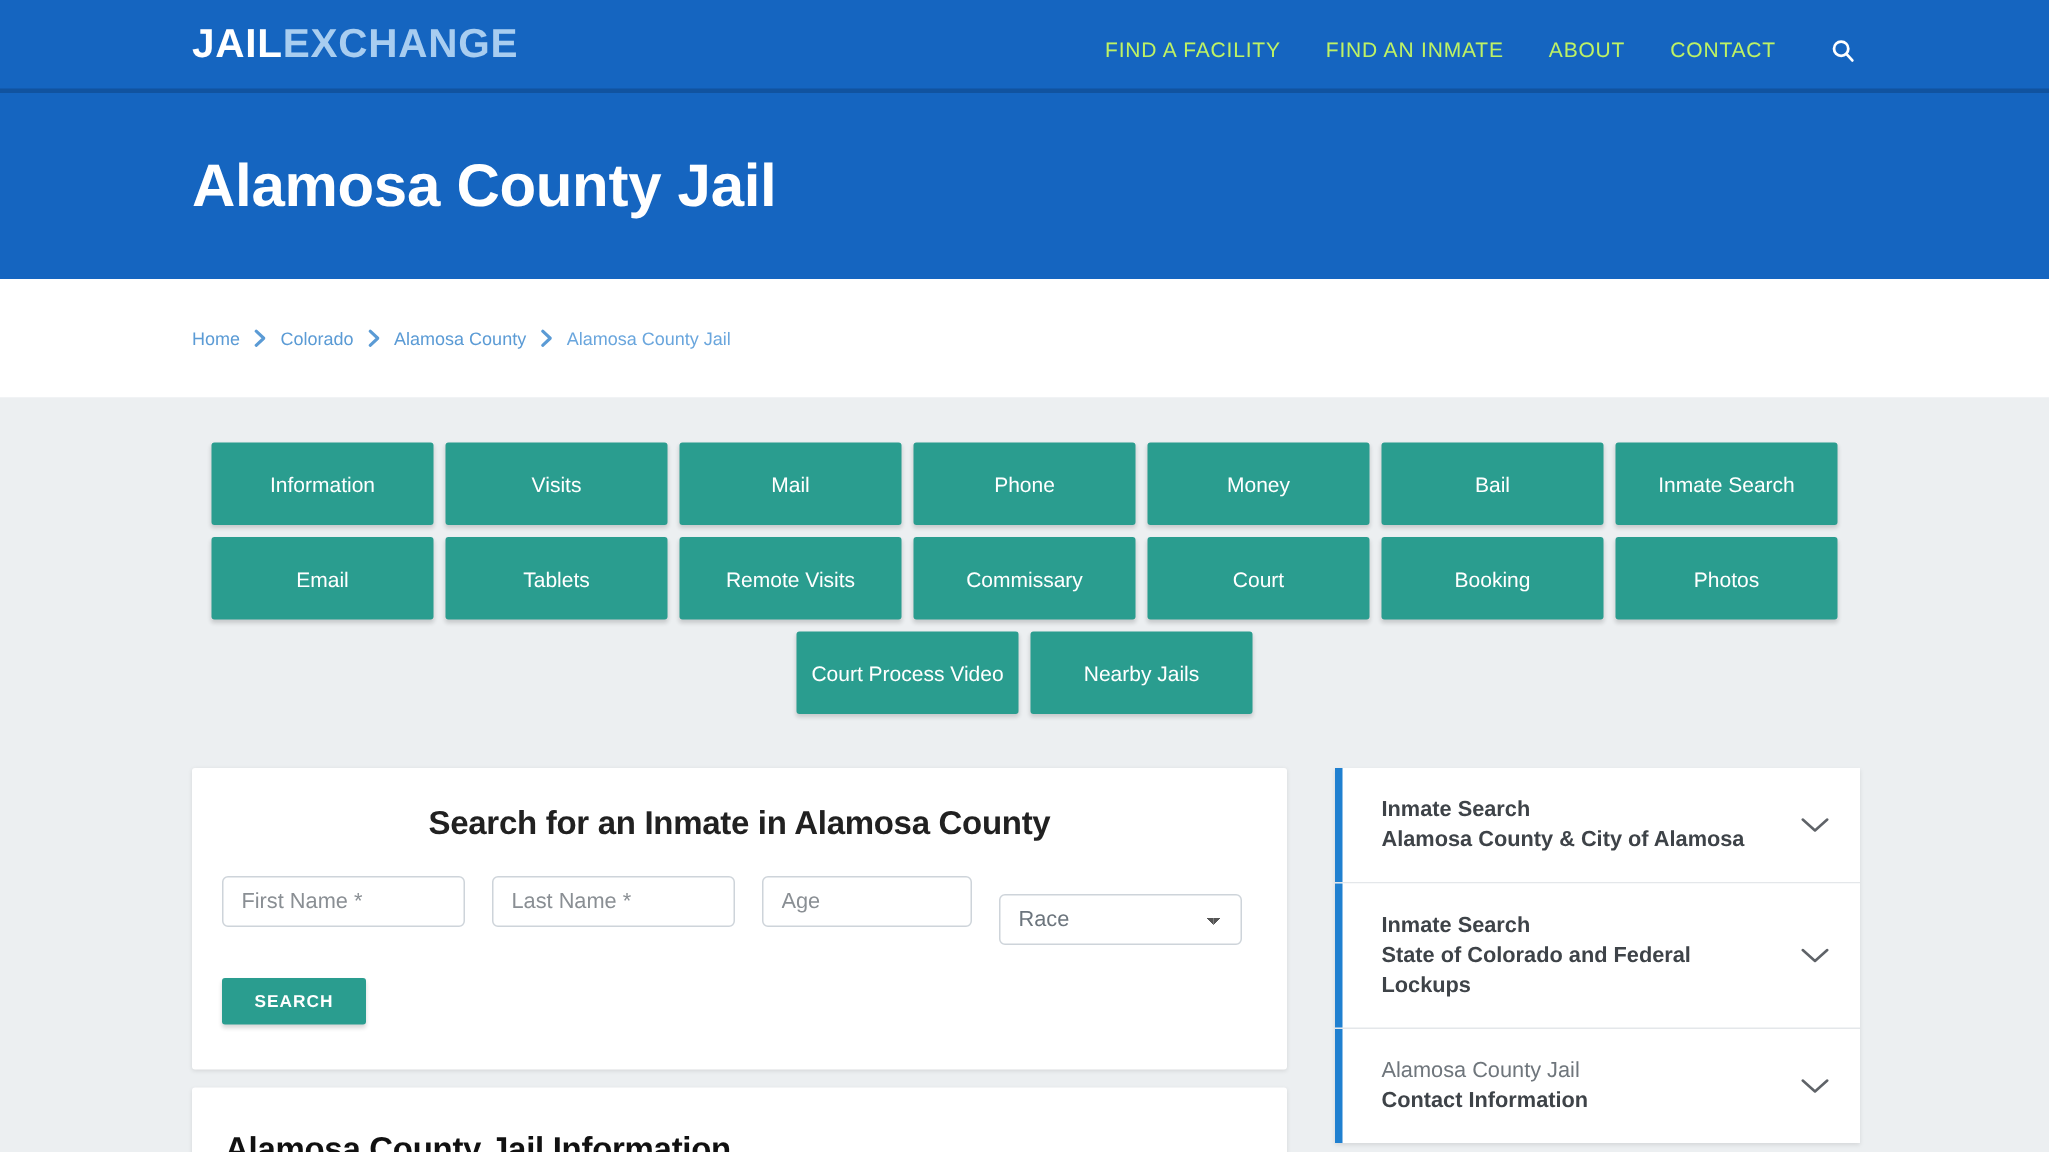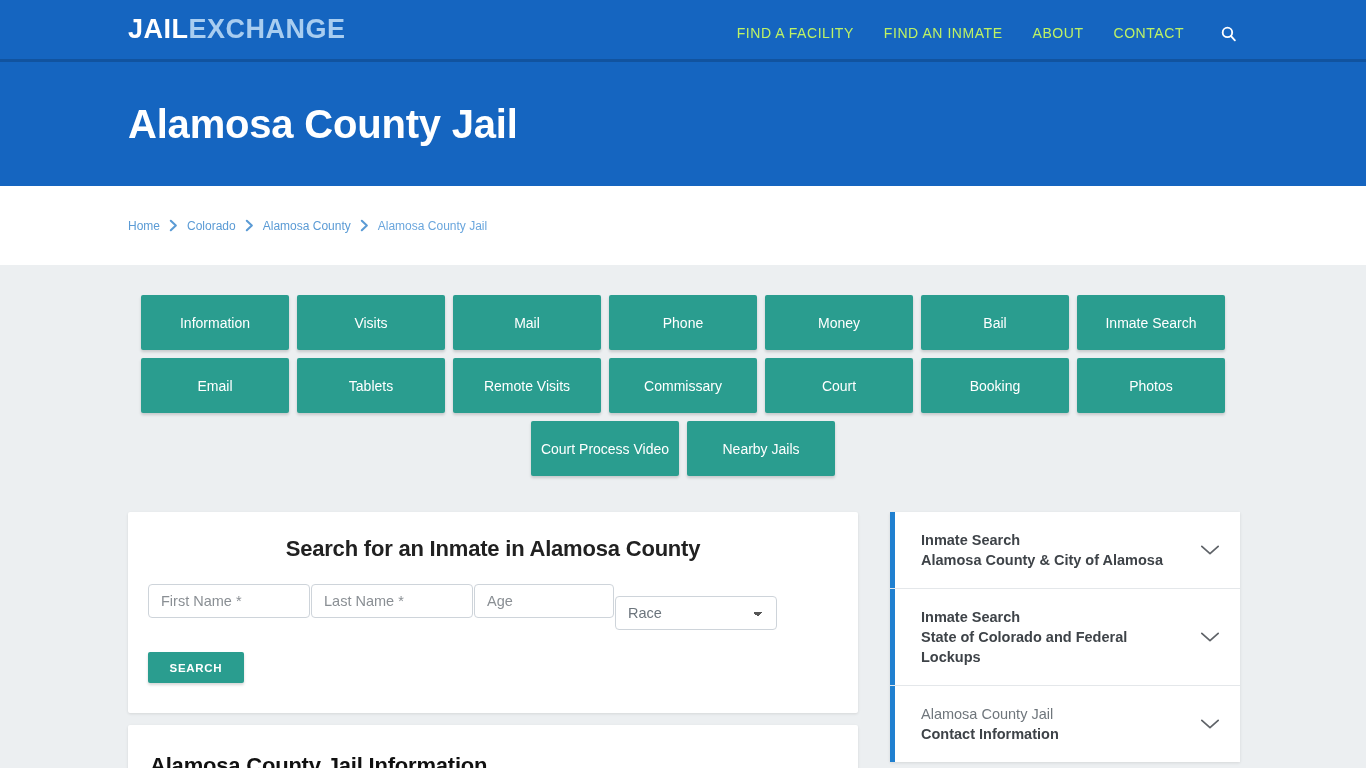--- a/index.html
+++ b/index.html
@@ -180,21 +180,21 @@
   .search-card-title {
     text-align: center;
     font-size: 22px;
     font-weight: 700;
     color: #212121;
     margin-bottom: 22px;
     letter-spacing: -0.2px;
   }
   .search-row {
     display: flex;
-    gap: 1px;
+    gap: 18px;
     margin-bottom: 22px;
   }
   .field {
     height: 34px;
     border: 1px solid #ced4da;
     border-radius: 4px;
     padding: 0 12px;
     font-size: 14.5px;
     color: #495057;
     font-family: "Liberation Sans", sans-serif;

